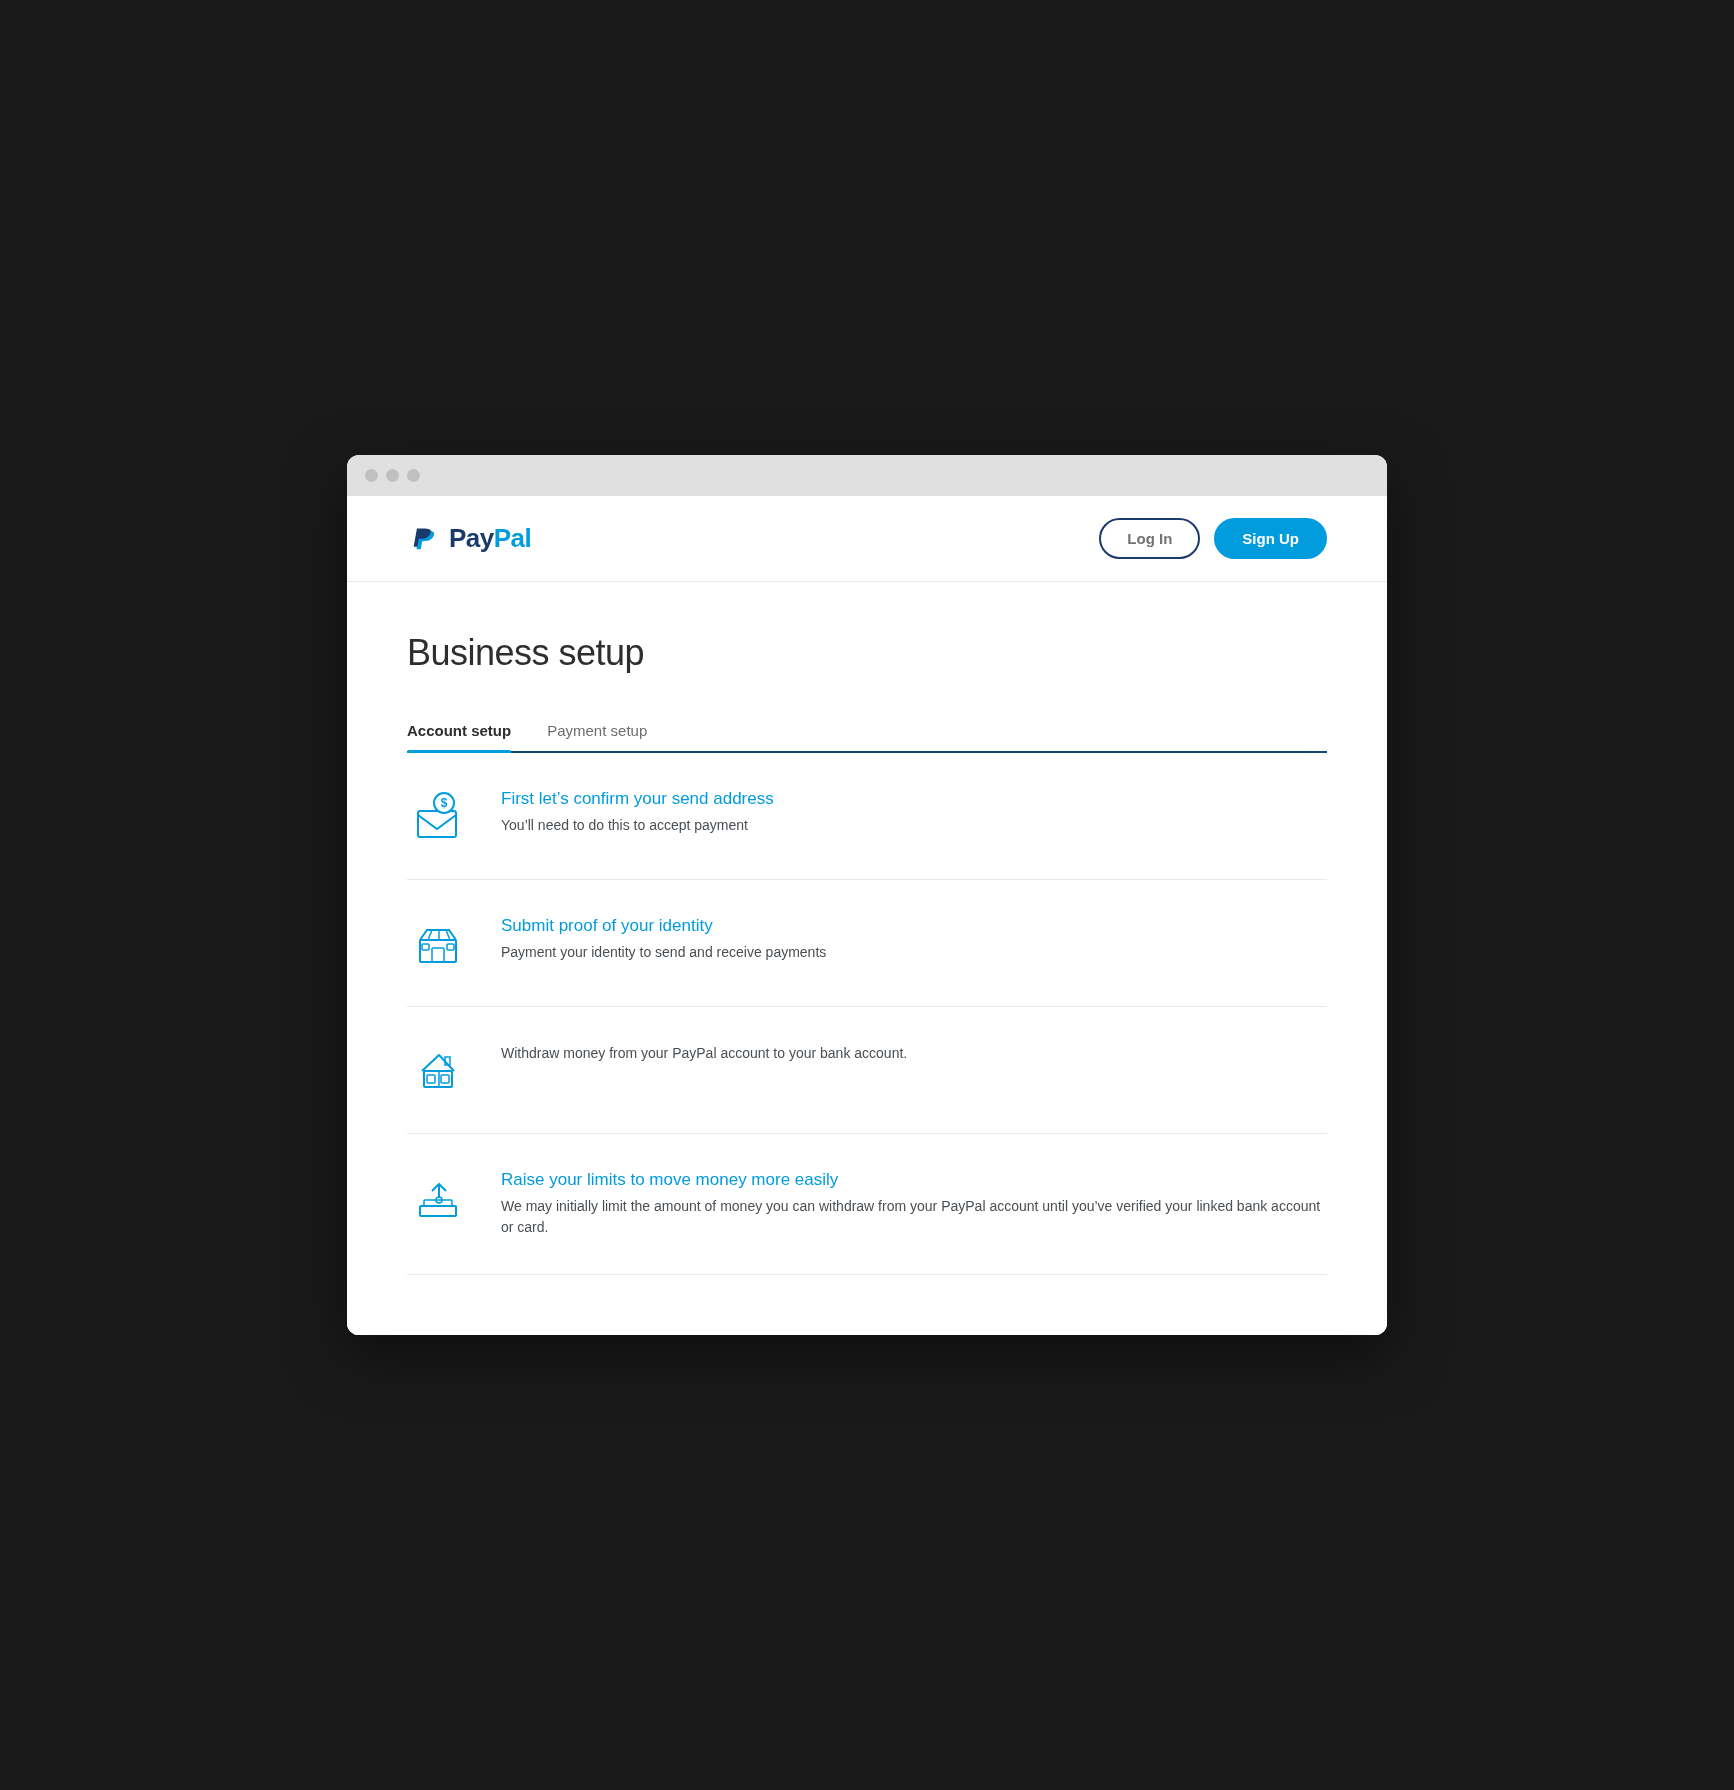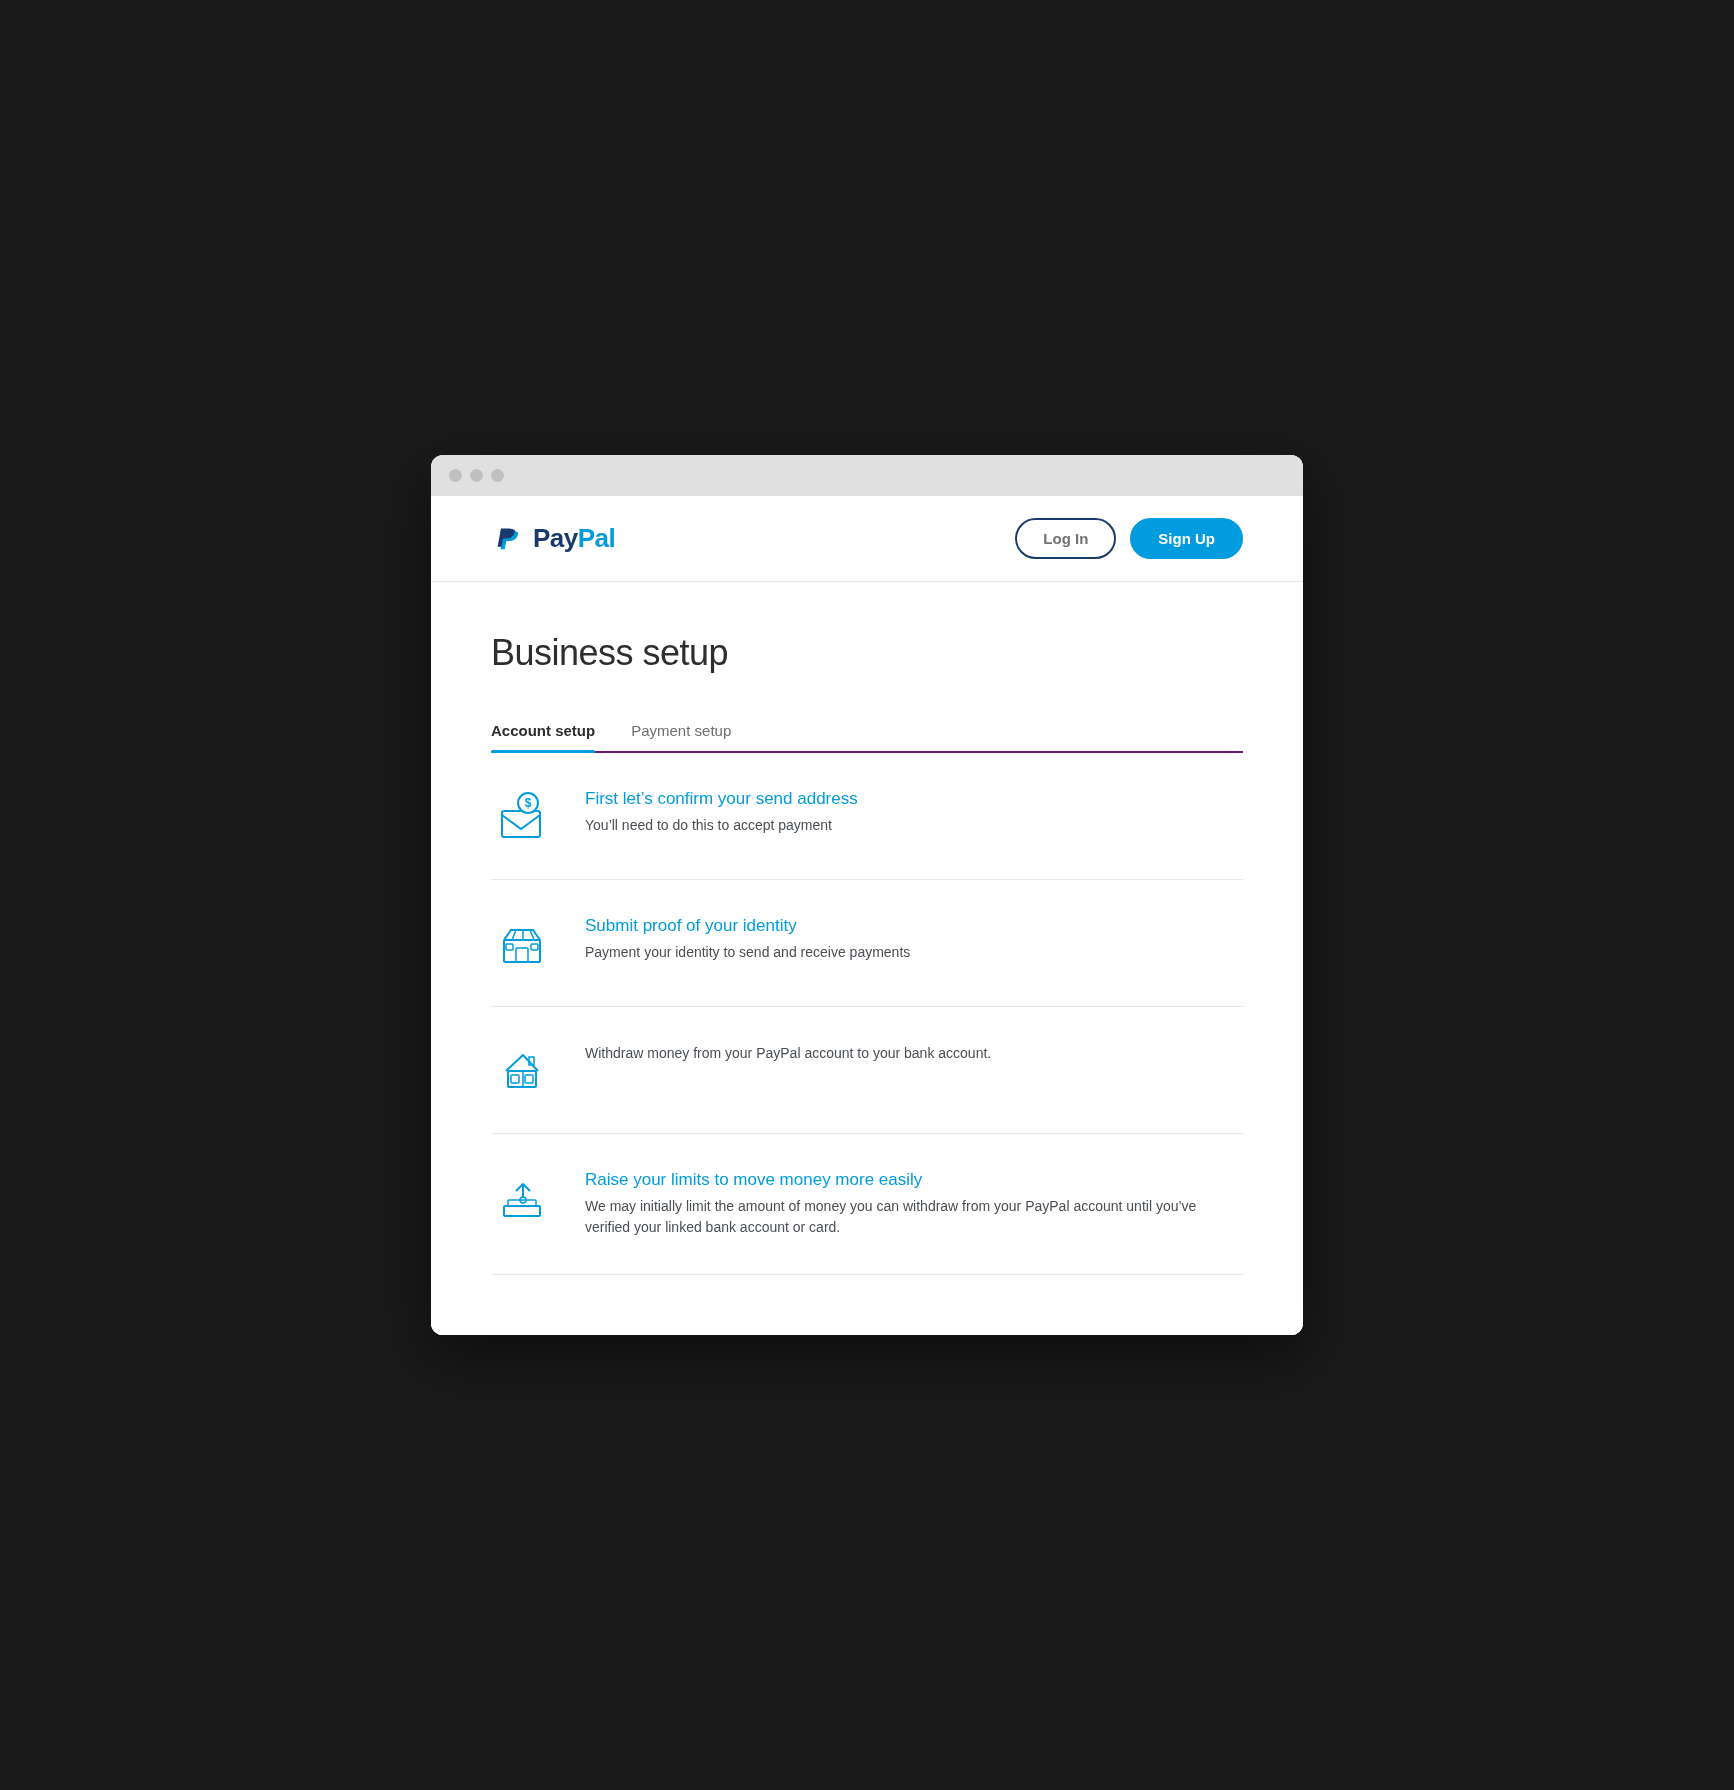--- a/index.html
+++ b/index.html
@@ -7,21 +7,21 @@
     body {
       background: #1a1a1a;
       display: flex;
       justify-content: center;
       align-items: center;
       min-height: 100vh;
       font-family: -apple-system, BlinkMacSystemFont, 'Segoe UI', Helvetica, Arial, sans-serif;
     }
 
     .browser-window {
-      width: 872px;
+      width: 1040px;
       background: #f0f0f0;
       border-radius: 12px;
       overflow: hidden;
       box-shadow: 0 20px 60px rgba(0,0,0,0.5);
     }
 
     .browser-titlebar {
       background: #e0e0e0;
       padding: 14px 18px;
       display: flex;
@@ -116,21 +116,21 @@
       font-weight: 400;
       color: #2c2e2f;
       margin-bottom: 36px;
       letter-spacing: -0.5px;
     }
 
     
     .tabs {
       display: flex;
       gap: 0;
-      border-bottom: 2px solid #701a75;
+      border-bottom: 2px solid #0c4a6e;
       margin-bottom: 0;
     }
 
     .tab {
       padding: 12px 0;
       margin-right: 36px;
       font-size: 15px;
       cursor: pointer;
       position: relative;
       color: #6c6e6f;

